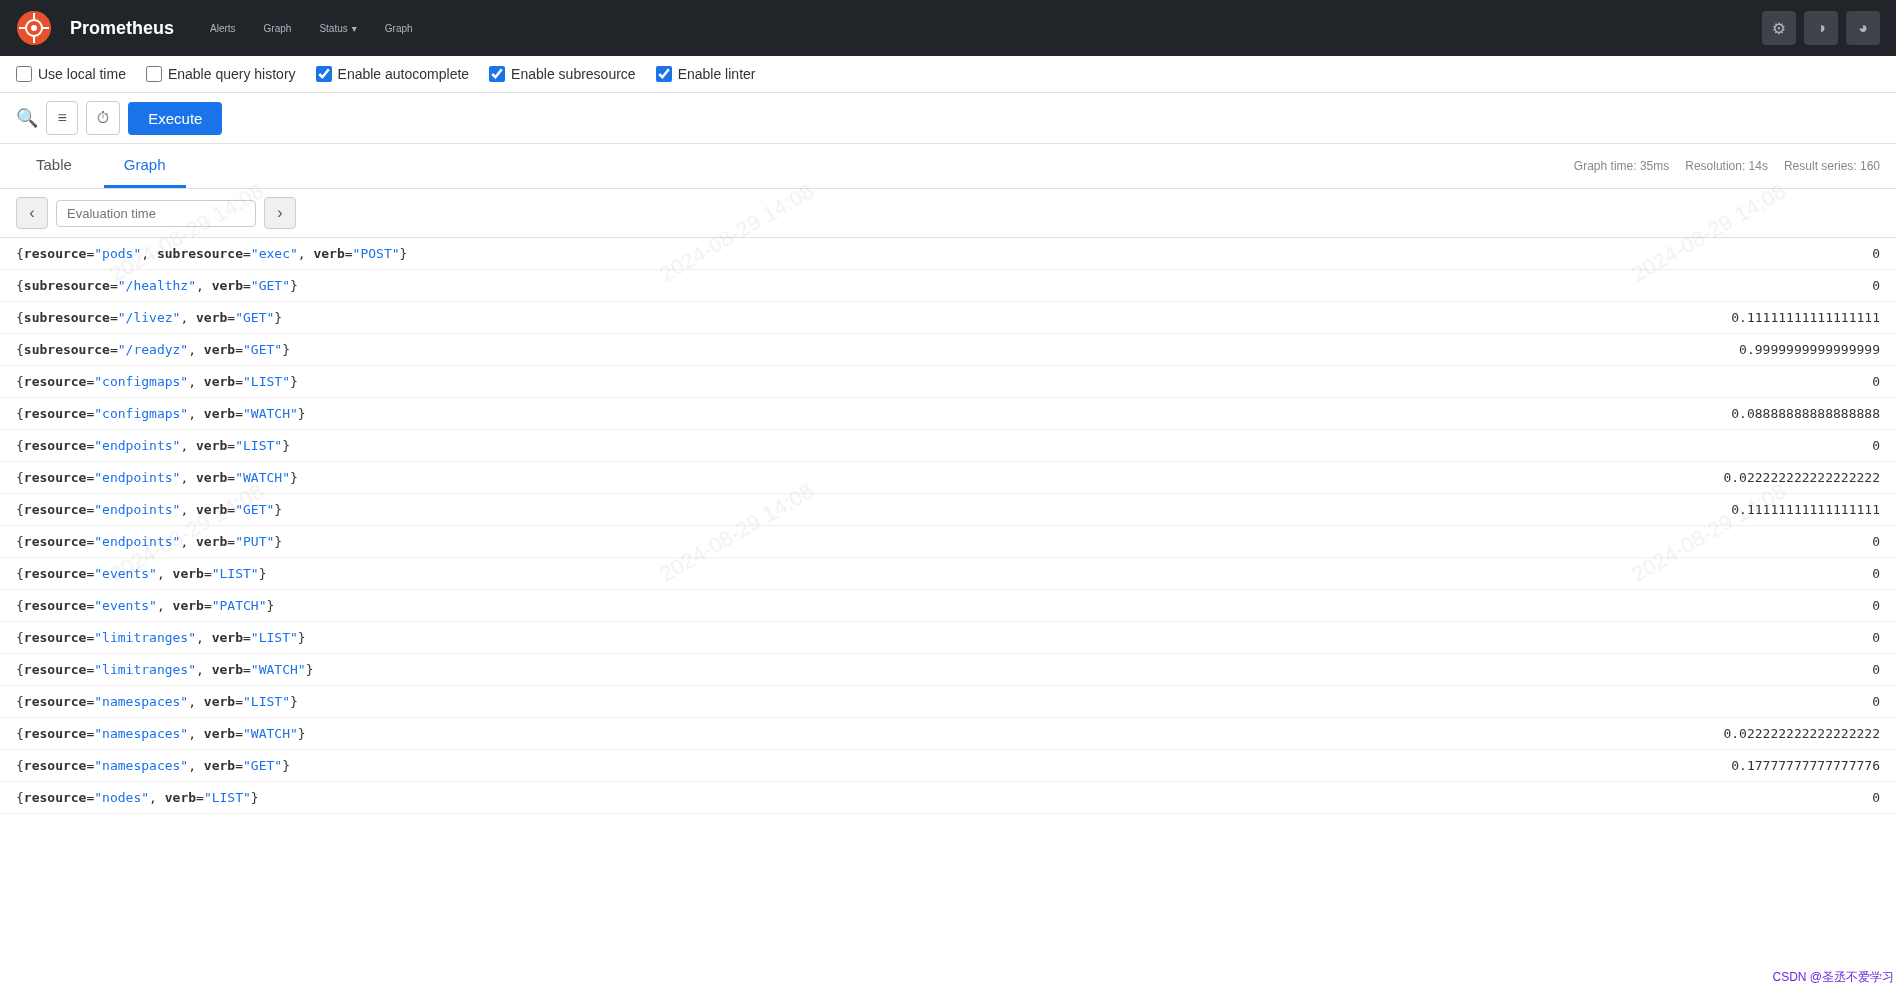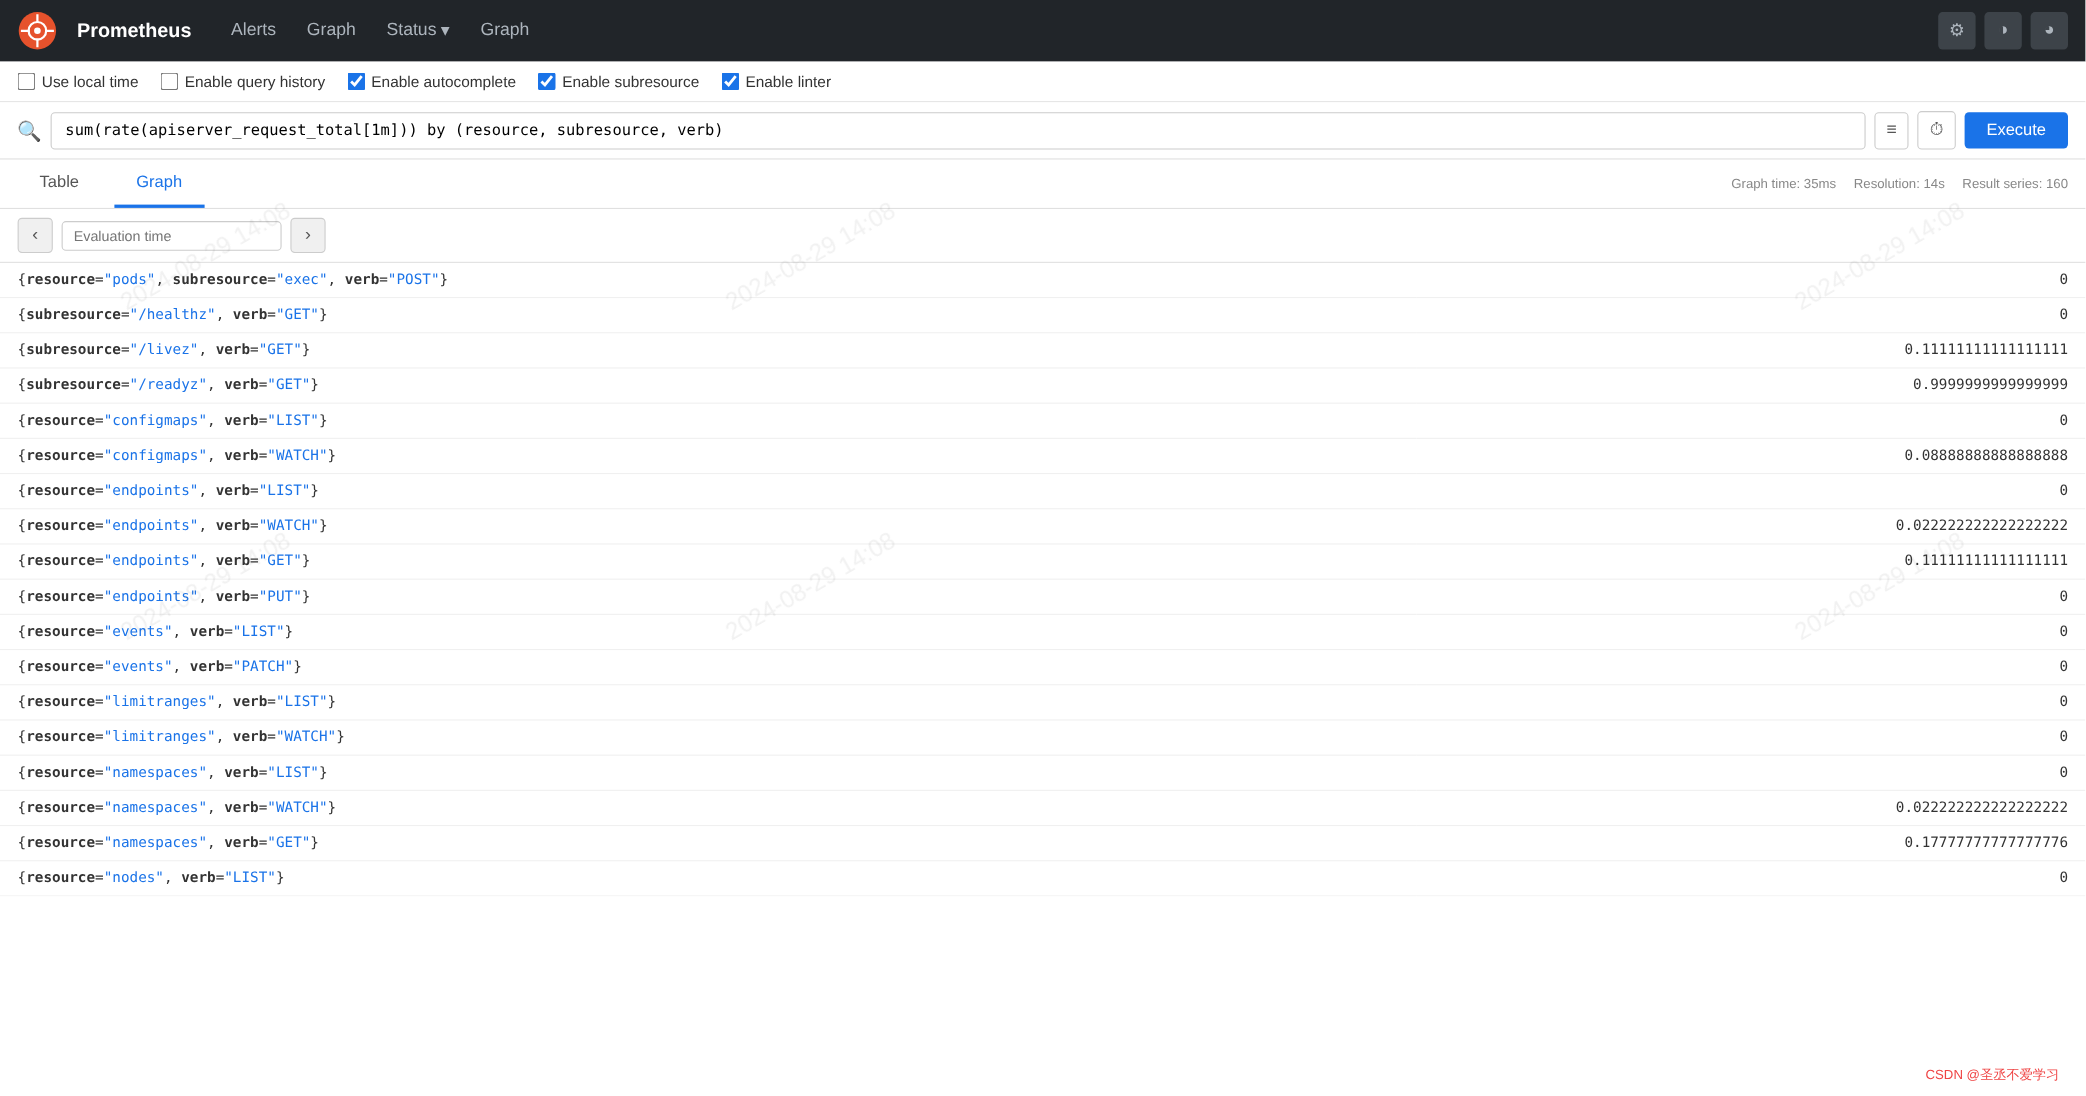--- a/index.html
+++ b/index.html
@@ -28,21 +28,21 @@
     }
     .navbar-nav {
       display: flex;
       gap: 4px;
       align-items: center;
     }
     .nav-item {
       color: #adb5bd;
       padding: 8px 12px;
       cursor: pointer;
-      font-size: 16px;
+      font-size: 10px;
       border-radius: 4px;
       text-align: center;
     }
     .nav-item.has-dropdown {
       display: flex;
       align-items: center;
       gap: 4px;
     }
     .navbar-right {
       margin-left: auto;
@@ -231,23 +231,23 @@
     .wm1 { top: 220px; left: 100px; }
     .wm2 { top: 220px; left: 650px; }
     .wm3 { top: 220px; right: 100px; }
     .wm4 { top: 520px; left: 100px; }
     .wm5 { top: 520px; left: 650px; }
     .wm6 { top: 520px; right: 100px; }
 
     .csdn-watermark {
       position: fixed;
       bottom: 10px;
-      right: 24px;
+      right: 2px;
       font-size: 12px;
-      color: #ef4444;
+      color: #6d28d9;
       pointer-events: none;
     }
 
     .content-area {
       overflow-y: auto;
     }
   </style>
 </head>
 <body>
 
@@ -304,21 +304,20 @@
     <span>Enable subresource</span>
   </label>
   <label class="checkbox-item">
     <input type="checkbox" checked="" style="">
     <span>Enable linter</span>
   </label>
 </div>
 
 <div class="search-bar">
   <span class="search-icon-wrap">🔍</span>
-  <input class="query-input" type="text" value="sum(rate(apiserver_request_total[1m])) by (resource, subresource, verb)" style="">
   <button class="btn-icon">
     <span>≡</span>
   </button>
   <button class="btn-icon">
     <span>⏱</span>
   </button>
   <button class="btn-execute">Execute</button>
 </div>
 
 <div class="tabs-row">

